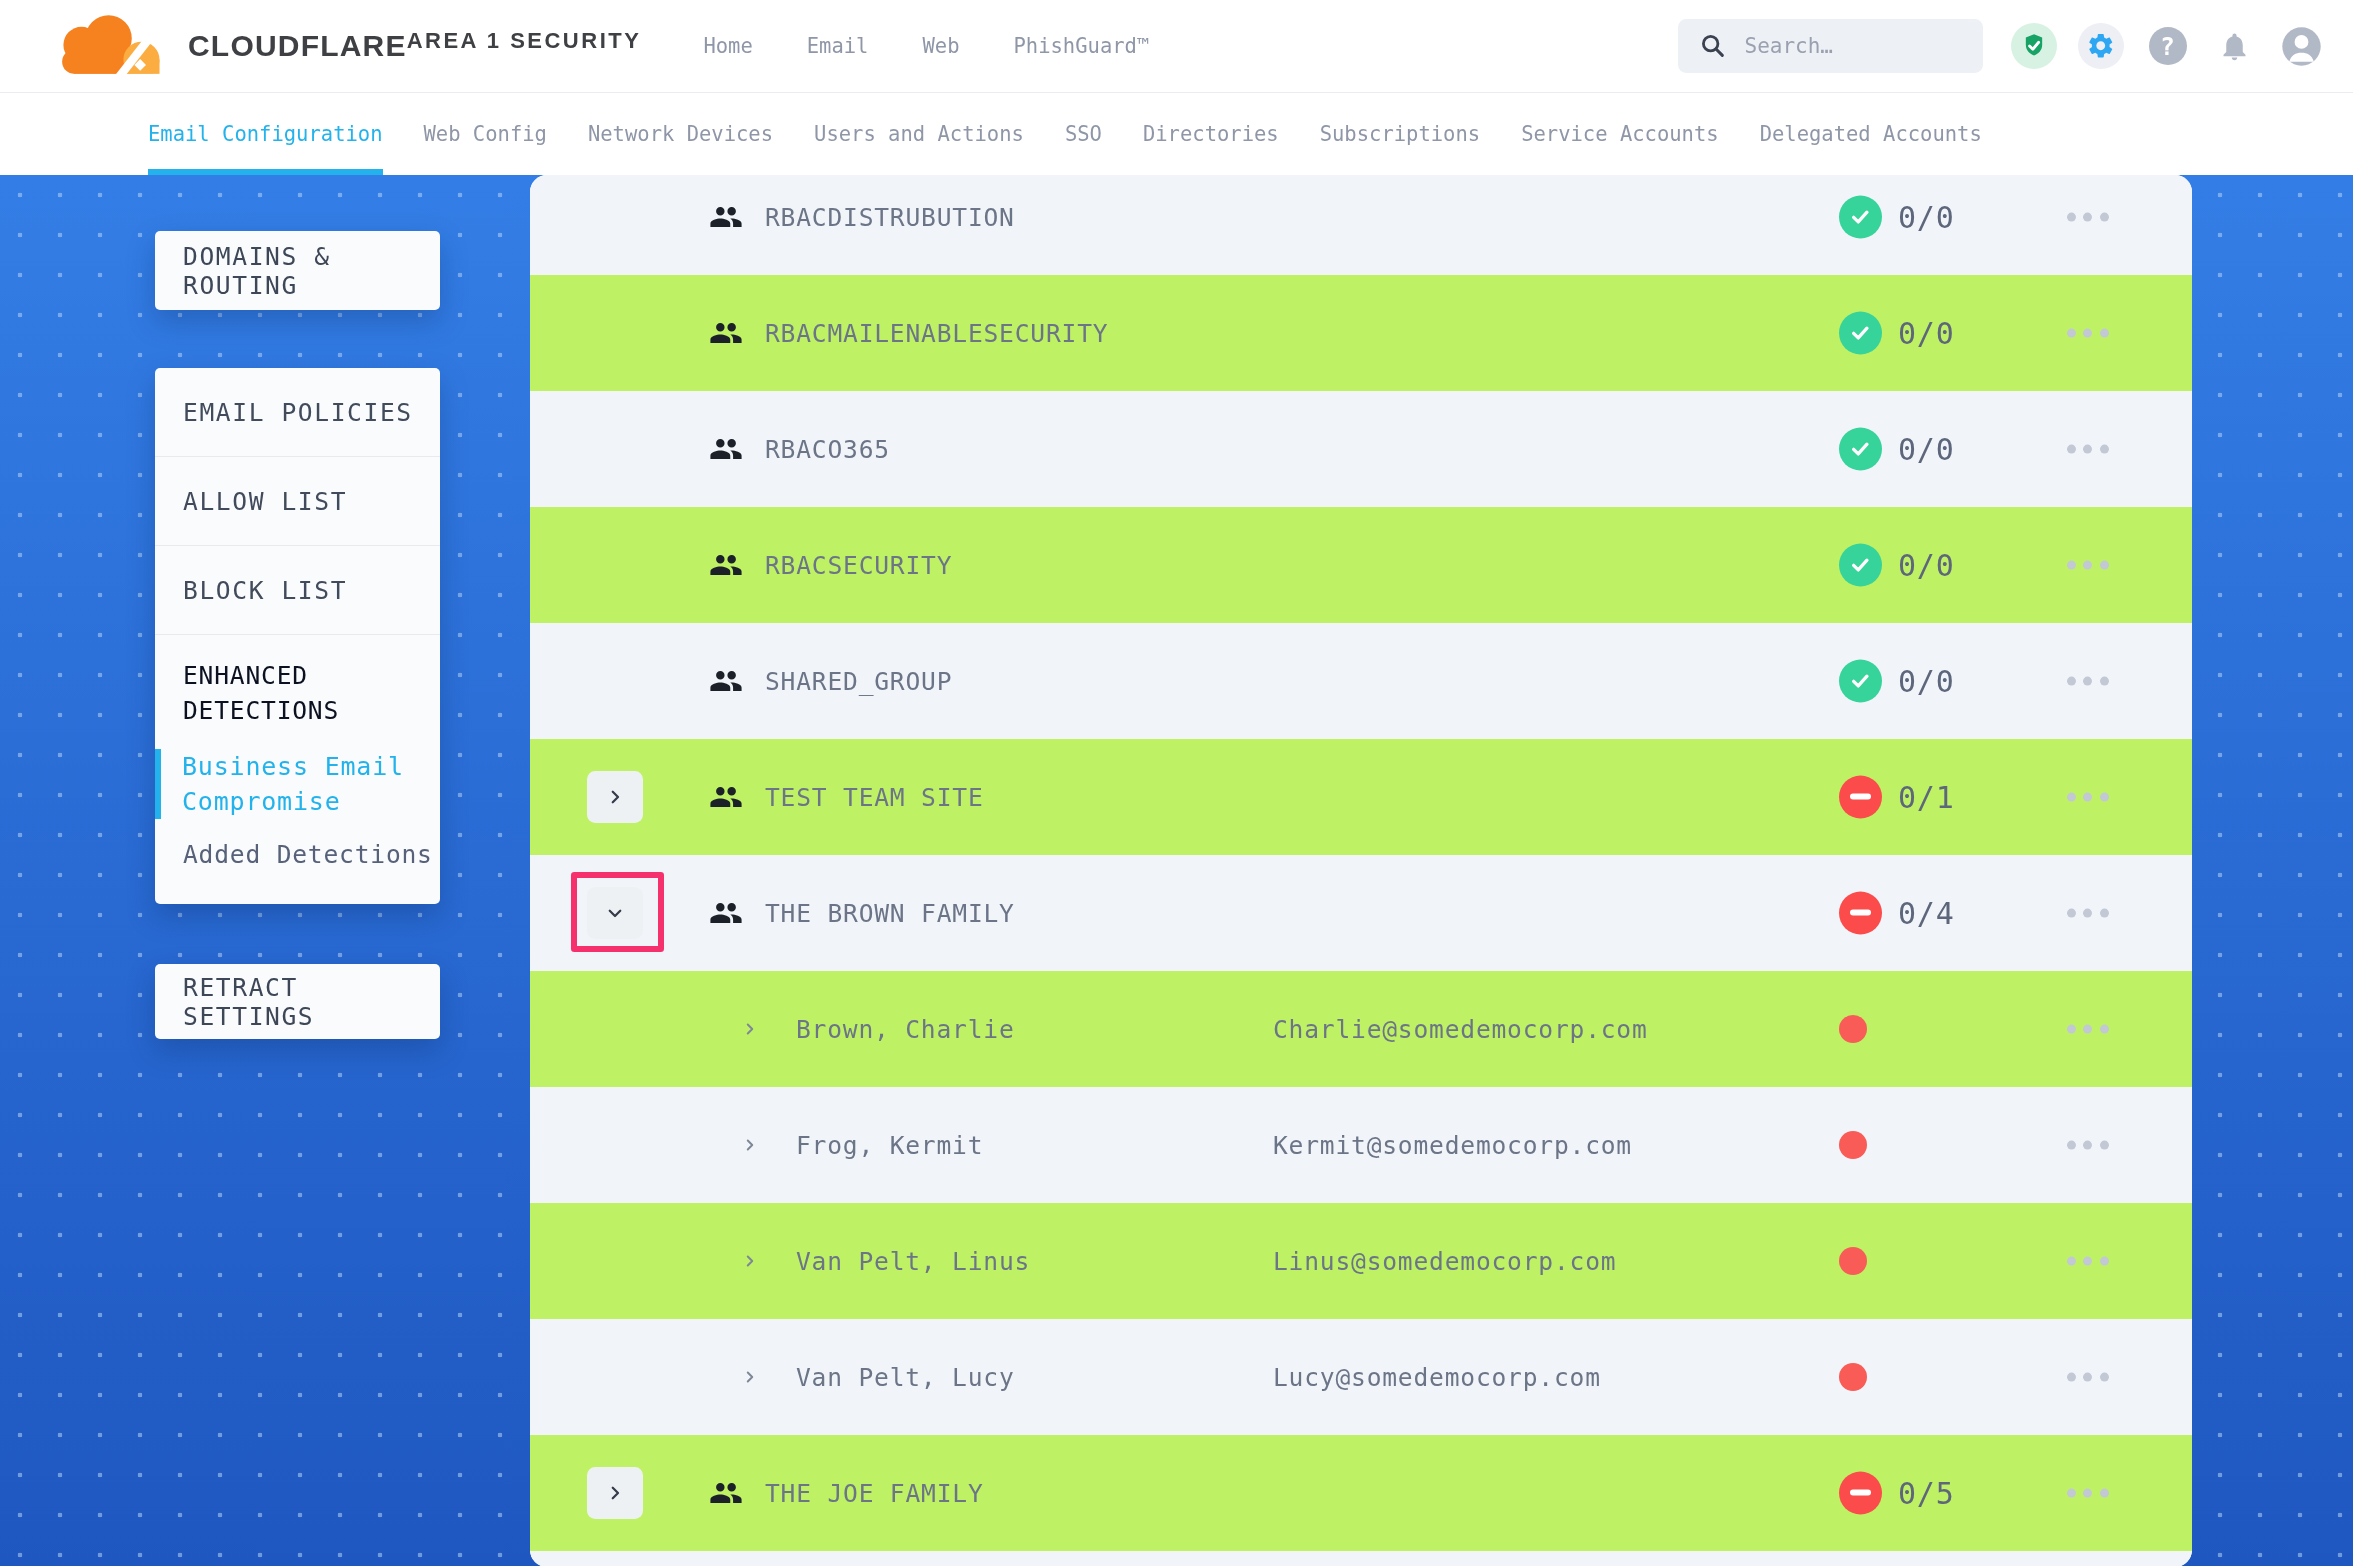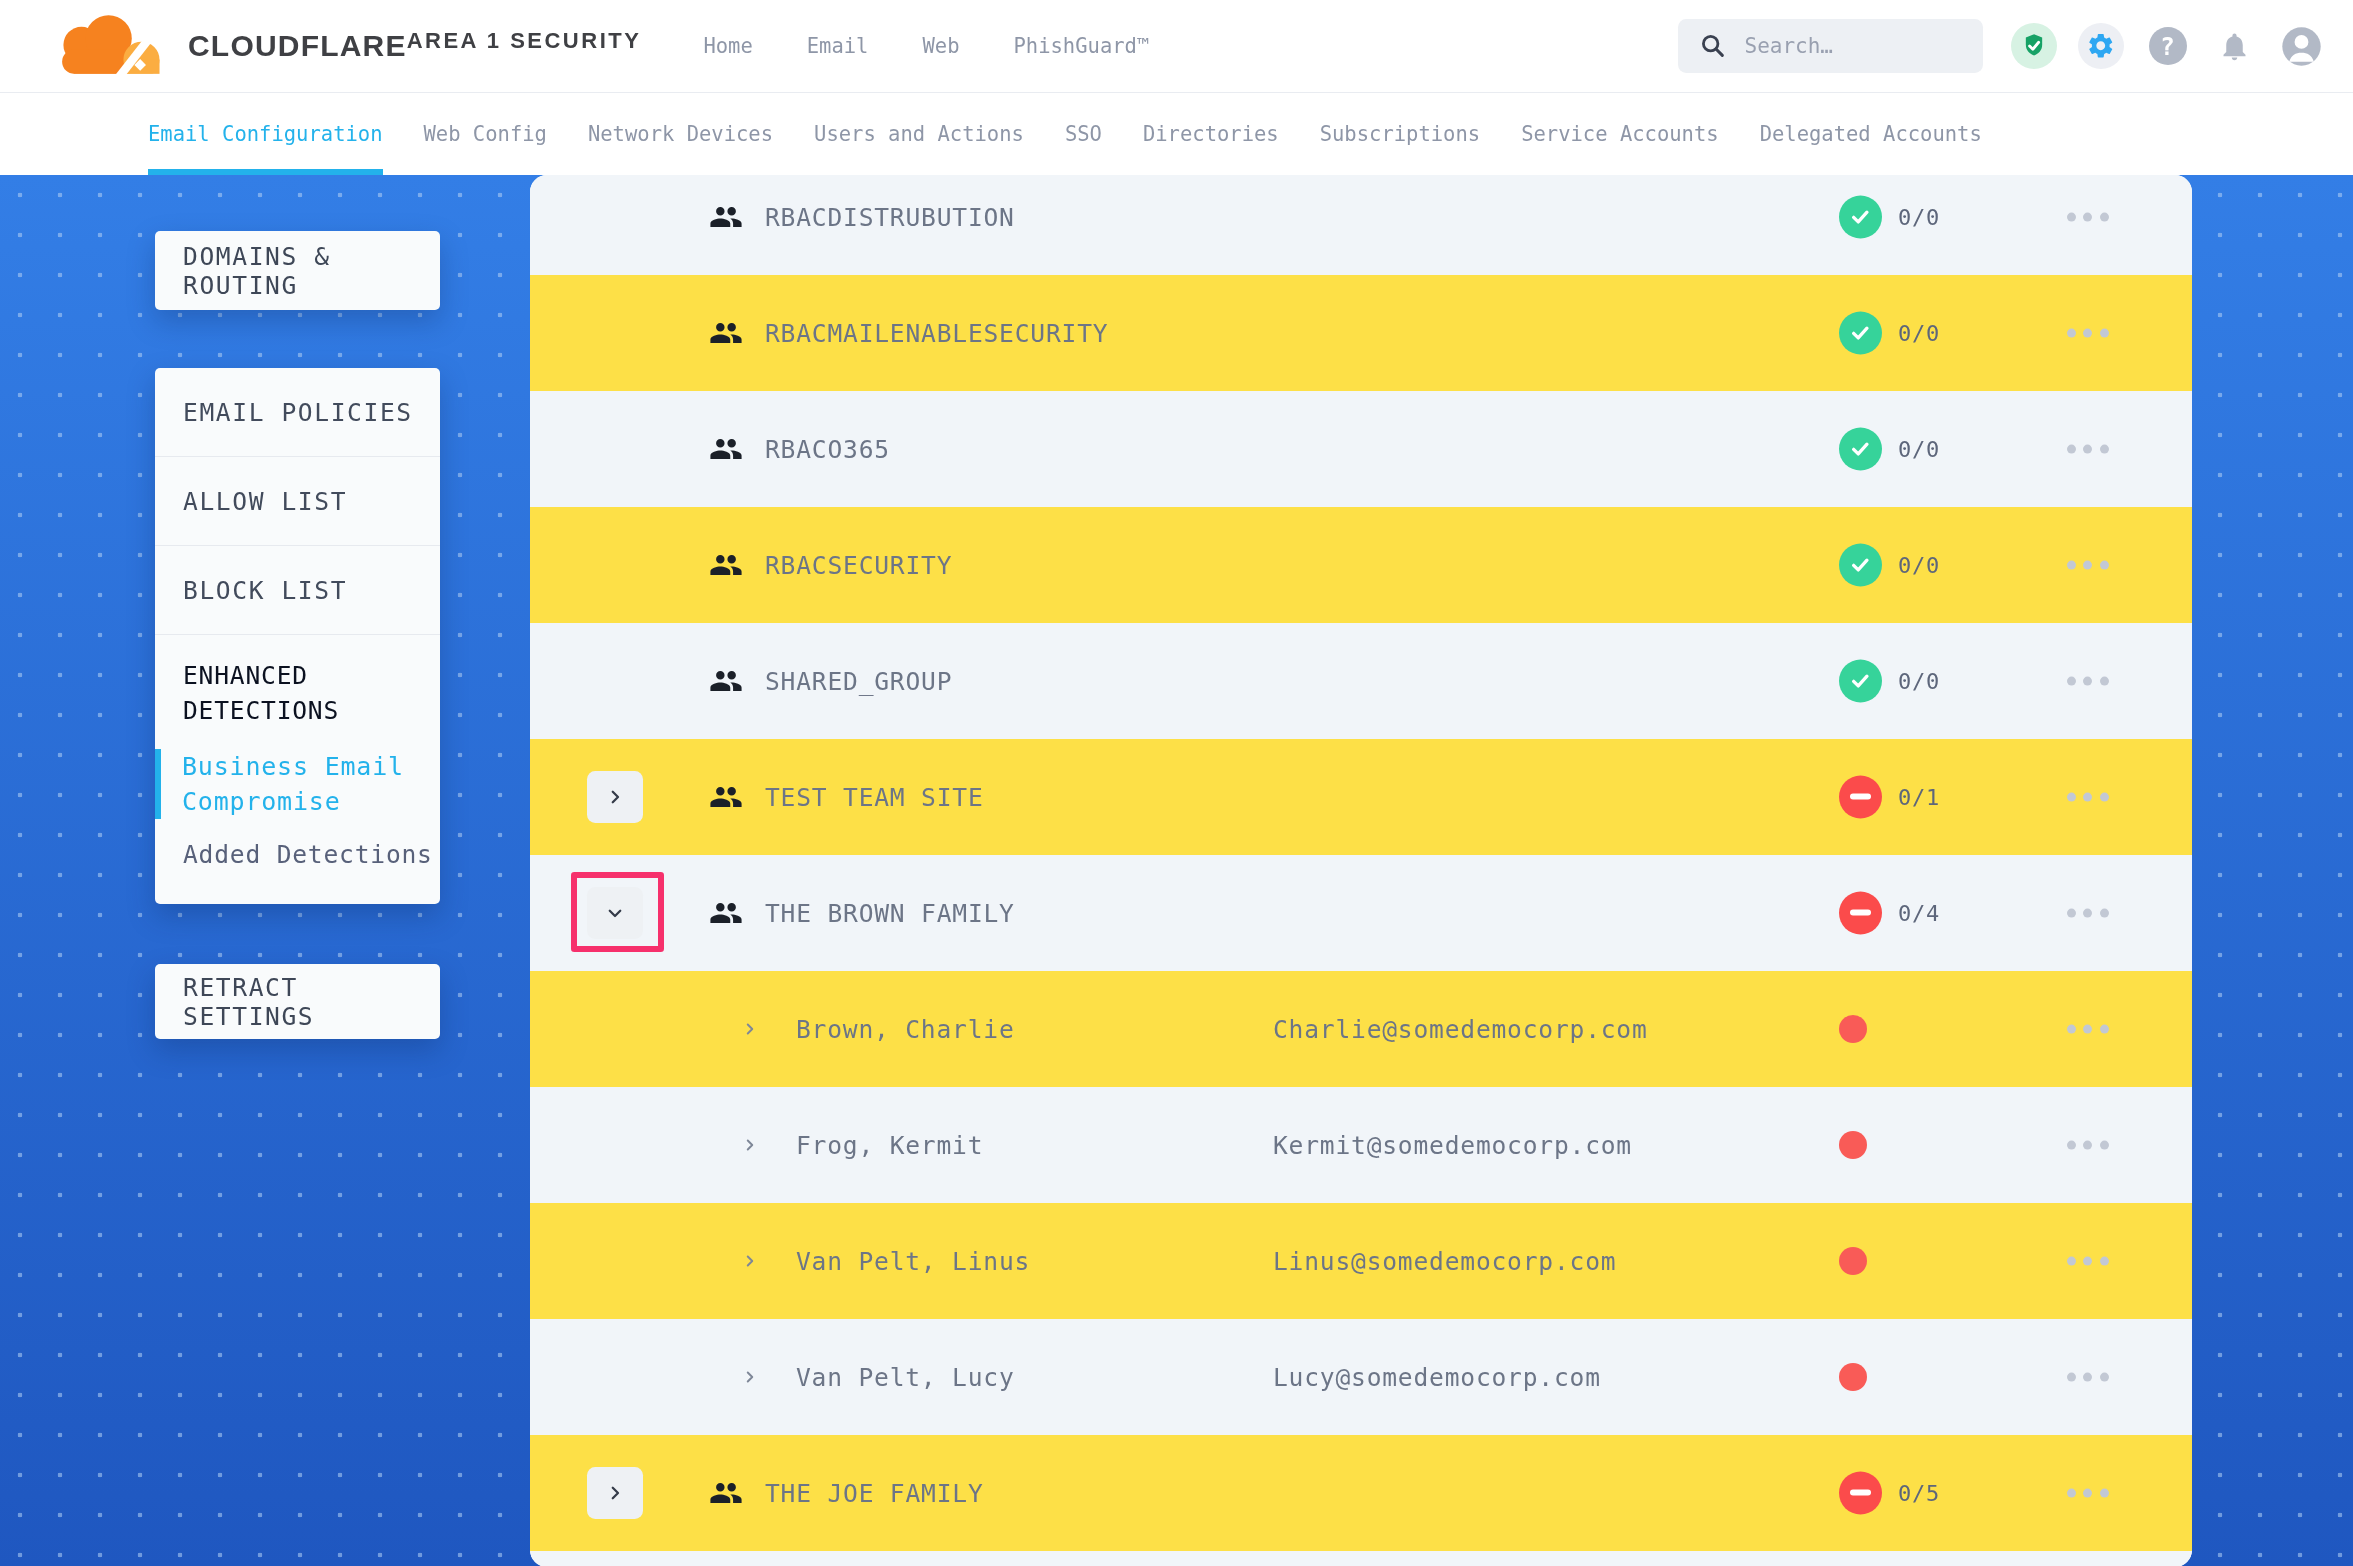--- a/index.html
+++ b/index.html
@@ -52,21 +52,21 @@
   .card2{top:193px;height:536px;}
   .c2item{height:88px;display:flex;align-items:center;padding-left:28px;
     border-bottom:0.8px solid #e7eaef;font-size:24.6px;color:#424b5c;letter-spacing:1.6px;cursor:pointer;}
   .enh{padding:23px 0 0 28px;font-size:24.6px;color:#0b1120;line-height:35px;letter-spacing:0.8px;width:229px;}
   .bec{margin-top:21px;border-left:6.6px solid #23b2eb;padding-left:21px;color:#23b2eb;
     font-size:25px;line-height:35px;letter-spacing:0.8px;width:238px;cursor:pointer;}
   .added{margin-top:21px;padding-left:28px;color:#58617a;font-size:24.6px;letter-spacing:0.8px;cursor:pointer;}
   .card3{top:789px;height:75px;display:flex;align-items:center;padding-left:28px;}
   
   .content{position:absolute;left:530px;top:0;width:1662px;height:100%;background:#fff;overflow:hidden;border-radius:17px;}
-  .row{position:relative;height:116px;background:#fde047;}
+  .row{position:relative;height:116px;background:#bef264;}
   .content > .row:nth-child(odd){background:#f1f5f9;}
   .content > .row:first-child{margin-top:-16.4px;}
   .row.partial{height:22px;}
   .expander{position:absolute;left:57px;top:50%;transform:translateY(-50%);
     width:56px;height:52px;border-radius:8.2px;background:#eef1f4;border:none;
     display:flex;align-items:center;justify-content:center;cursor:pointer;padding:0;}
   .gicon{position:absolute;left:179px;top:50%;transform:translateY(-50%);width:34px;height:34px;}
   .gname{position:absolute;left:235px;top:50%;transform:translateY(-50%);
     font-size:24.6px;color:#6c7587;letter-spacing:0.8px;white-space:nowrap;}
   .mchev{position:absolute;left:211px;top:50%;transform:translateY(-50%);width:18px;height:18px;}
@@ -75,21 +75,21 @@
   .email{position:absolute;left:743px;top:50%;transform:translateY(-50%);
     font-size:24.6px;color:#6c7587;letter-spacing:0.8px;white-space:nowrap;}
   .badge{position:absolute;left:1309px;top:50%;transform:translateY(-50%);
     width:43px;height:43px;border-radius:50%;display:flex;align-items:center;justify-content:center;}
   .badge.ok{background:#36d39a;}
   .badge.blocked{background:#fb4b4b;}
   .minusbar{width:21px;height:5.7px;border-radius:3.3px;background:#fff;display:block;}
   .dot{position:absolute;left:1309px;top:50%;transform:translateY(-50%);
     width:28px;height:28px;border-radius:50%;background:#f95b57;}
   .count{position:absolute;left:1368px;top:50%;transform:translateY(-50%);
-    font-size:22px;color:#5d667b;letter-spacing:0.8px;}
+    font-size:30px;color:#5d667b;letter-spacing:0.8px;}
   .menu{position:absolute;left:1532px;top:50%;transform:translateY(-50%);
     background:none;border:none;cursor:pointer;display:flex;gap:7.4px;padding:4.9px;}
   .menu i{width:9px;height:9px;border-radius:50%;background:#c2c8d4;display:block;}
   .pinkbox{position:absolute;left:41px;top:17px;width:93px;height:80px;
     border:6.6px solid #f6306c;border-radius:3.3px;box-sizing:border-box;pointer-events:none;}
 </style>
 </head>
 <body>
 
 <div class="topbar">

